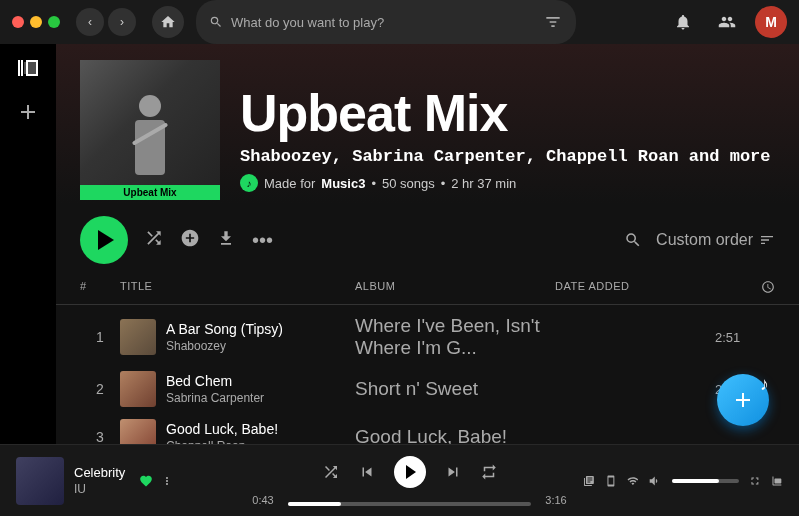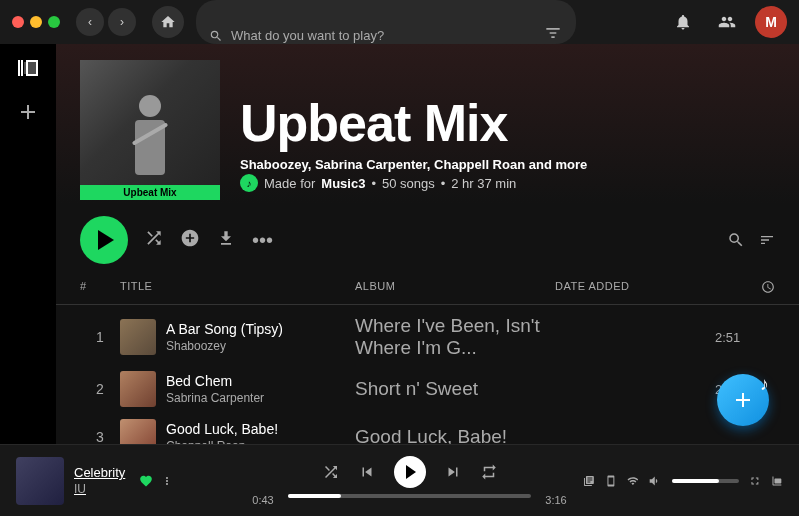--- a/index.html
+++ b/index.html
@@ -51,21 +51,21 @@
       cursor: pointer;
       margin-right: 4px;
     }
     .search-bar {
       flex: 1;
       max-width: 380px;
       height: 44px;
       background: #2a2a2a;
       border-radius: 20px;
       display: flex;
-      align-items: flex-end;
+      align-items: center;
       padding: 0 12px;
       gap: 8px;
       border: 1px solid transparent;
     }
     .search-bar input {
       background: transparent;
       border: none;
       outline: none;
       color: #fff;
       font-size: 13px;
@@ -192,23 +192,24 @@
       margin-bottom: 4px;
     }
     .playlist-title {
       font-size: 52px;
       font-weight: 900;
       line-height: 1;
       margin-bottom: 8px;
       letter-spacing: -1px;
     }
     .playlist-artists {
-      font-size: 13px;
+      font-size: 17px;
       color: #ccc;
-      margin-bottom: 2px;
+      margin-bottom: 8px;
+      font-family: Liberation Mono, monospace;
     }
     .playlist-artists span { font-weight: 600; color: #fff; }
     .playlist-meta {
       display: flex;
       align-items: center;
       gap: 6px;
       font-size: 13px;
       color: #ccc;
     }
     .spotify-icon-sm {
@@ -341,21 +342,21 @@
       gap: 10px;
       width: 220px;
       flex-shrink: 0;
     }
     .np-thumb {
       width: 48px; height: 48px;
       background: linear-gradient(135deg, #404060, #202040);
       border-radius: 4px;
       flex-shrink: 0;
     }
-    .np-info { display: flex; flex-direction: column; gap: 2px; text-decoration: underline; }
+    .np-info { display: flex; flex-direction: column; gap: 2px; }
     .np-title { font-size: 13px; color: #fff; font-weight: 500; }
     .np-artist { font-size: 12px; color: #aaa; }
     .np-icons { display: flex; align-items: center; gap: 8px; margin-left: 4px; }
 
     .player-center {
       flex: 1;
       display: flex;
       flex-direction: column;
       align-items: center;
       gap: 6px;
@@ -374,21 +375,21 @@
     }
     .pc-play-icon {
       width: 0; height: 0;
       border-top: 7px solid transparent;
       border-bottom: 7px solid transparent;
       border-left: 10px solid #000;
       margin-left: 2px;
     }
     .progress-row {
       display: flex;
-      align-items: flex-start;
+      align-items: flex-end;
       gap: 10px;
       width: 100%;
       max-width: 500px;
     }
     .prog-time { font-size: 11px; color: #aaa; min-width: 30px; text-align: center; }
     .progress-bar {
       flex: 1;
       height: 4px;
       background: #555;
       border-radius: 2px;
@@ -545,20 +546,21 @@
           <path d="M12 16l-6-6h4V4h4v6h4l-6 6zm6 2H6v2h12v-2z"></path>
         </svg>
       </div>
       <div class="ctrl-icon">•••</div>
       <div class="ctrl-spacer"></div>
       <div class="ctrl-right">
         <svg width="18" height="18" viewBox="0 0 24 24" fill="#aaa">
           <path d="M15.5 14h-.79l-.28-.27A6.471 6.471 0 0 0 16 9.5 6.5 6.5 0 1 0 9.5 16c1.61 0 3.09-.59 4.23-1.57l.27.28v.79l5 4.99L20.49 19l-4.99-5zm-6 0C7.01 14 5 11.99 5 9.5S7.01 5 9.5 5 14 7.01 14 9.5 11.99 14 9.5 14z"></path>
         </svg>
         <div class="custom-order">
+          <span>Custom order</span>
           <svg width="16" height="16" viewBox="0 0 24 24" fill="#aaa">
             <path d="M3 18h6v-2H3v2zM3 6v2h18V6H3zm0 7h12v-2H3v2z"></path>
           </svg>
         </div>
       </div>
     </div>
 
     <div class="track-table">
       <div class="table-header">
         <div class="col-header">#</div>

